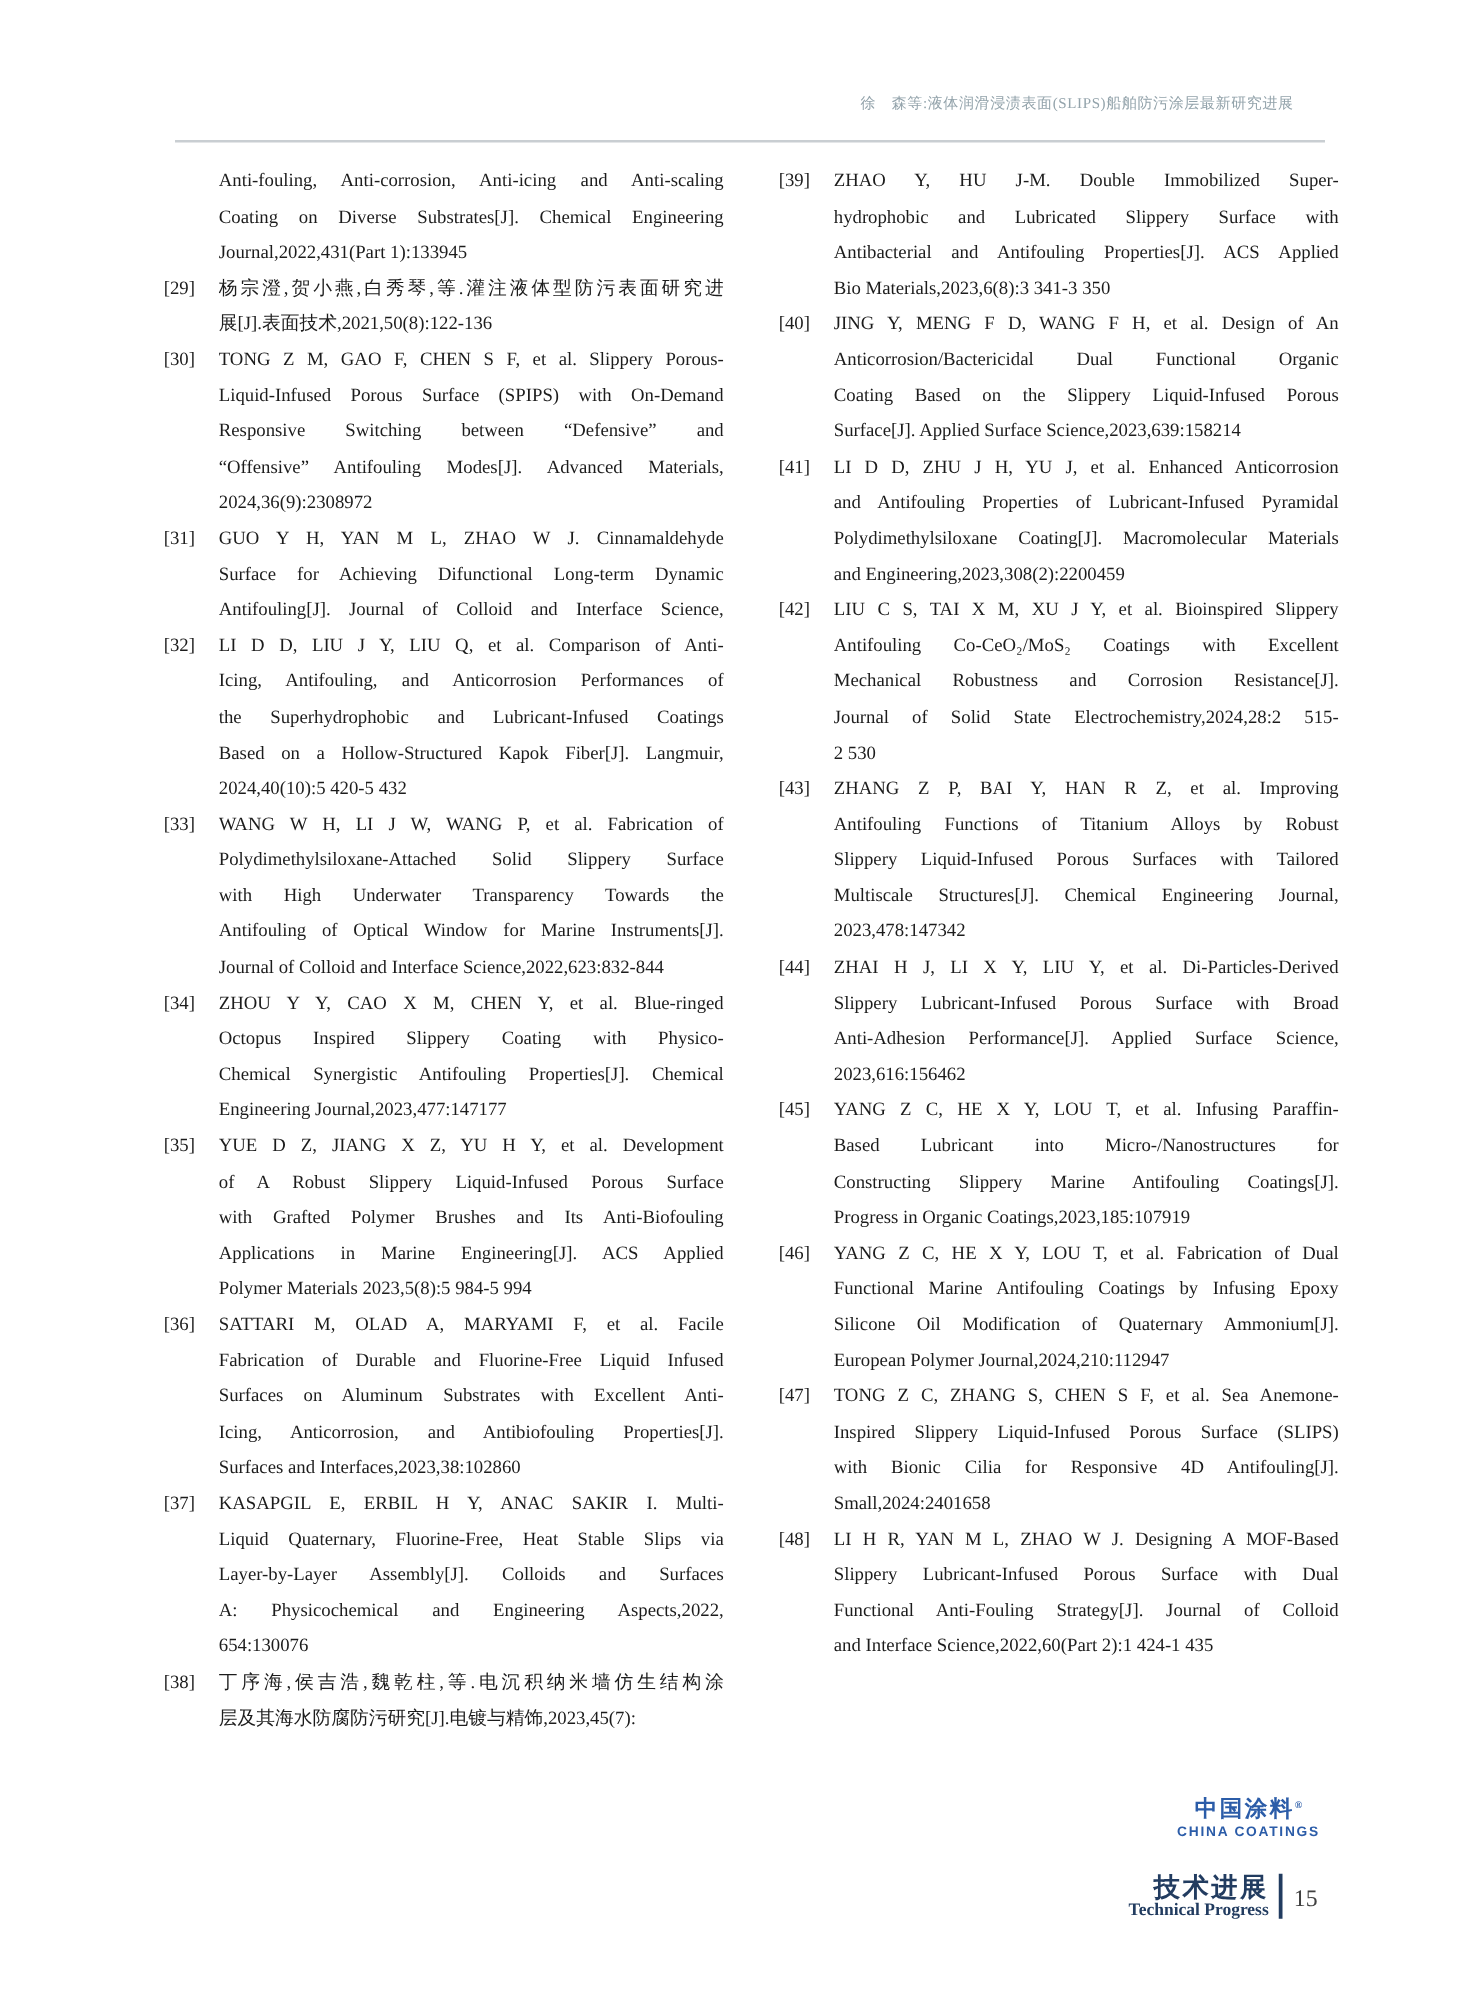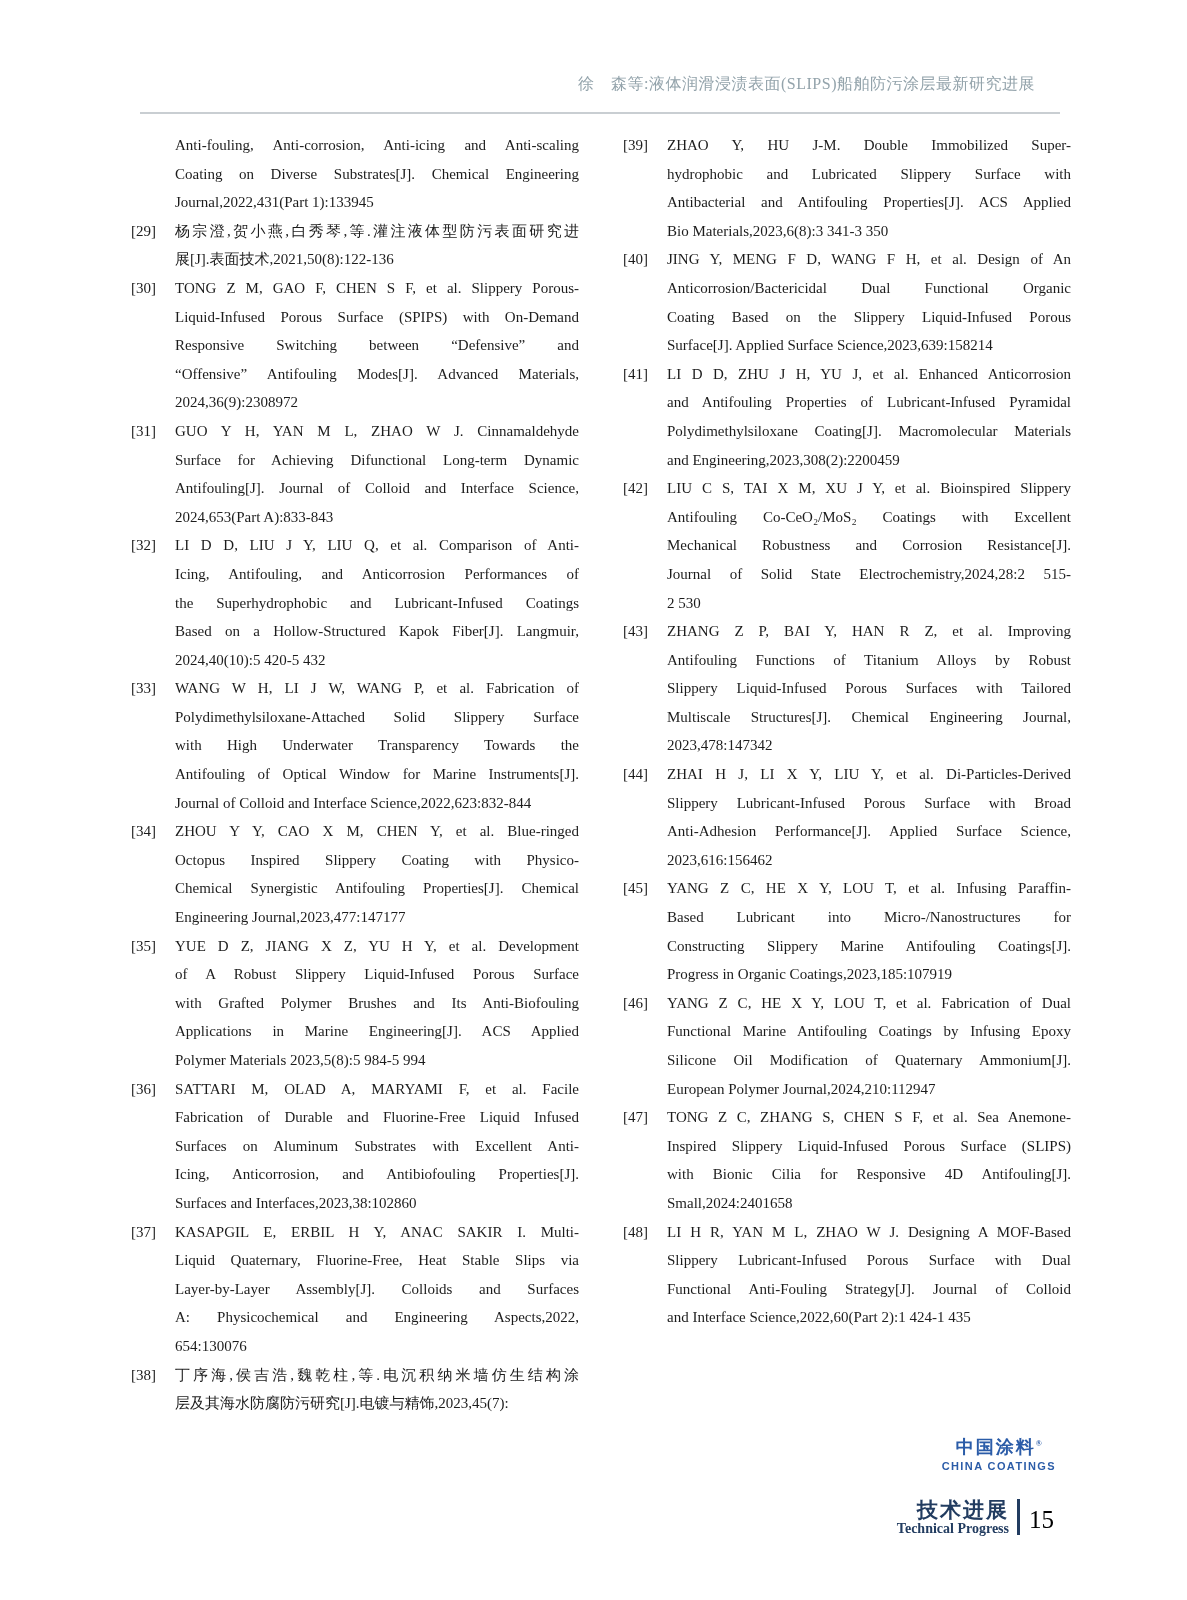--- a/index.html
+++ b/index.html
@@ -8,21 +8,21 @@
     background:#ffffff;
     position:relative;
     font-family:"Liberation Serif","DejaVu Serif",serif;
     color:#1c1c1c;
     overflow:hidden;
   }
   .running-head{
     position:absolute;
     top:74px;left:140px;width:895px;
     text-align:right;
-    font-size:16px;
+    font-size:12px;
     letter-spacing:0.5px;
     color:#93a3ab;
     white-space:nowrap;
   }
   .head-rule{
     position:absolute;
     top:112px;left:140px;
     width:920px;height:2px;
     background:#c9ced2;
   }
@@ -65,21 +65,21 @@
   }
   .page-footer{
     position:absolute;
     top:1496px;right:133px;
     display:flex;align-items:center;justify-content:center;
   }
   .sec{text-align:right;color:#223c60;}
   .sec-cn{font-size:21px;font-weight:bold;letter-spacing:2px;line-height:24px;white-space:nowrap;}
   .sec-en{font-size:14px;line-height:14px;white-space:nowrap;font-weight:bold;}
   .footer-bar{width:3px;height:36px;background:#223c60;margin:0 9px 0 8px;}
-  .page-num{font-size:25px;color:#000000;line-height:36px;padding-top:6px;}
+  .page-num{font-size:19px;color:#404040;line-height:36px;padding-top:6px;}
 </style>
 </head>
 <body>
 
 <div class="running-head">徐　森等:液体润滑浸渍表面(SLIPS)船舶防污涂层最新研究进展</div>
 
 <div class="head-rule"></div>
 
 <div class="columns">
   <div class="col" id="col-left">
@@ -99,21 +99,20 @@
         <div class="ln">Liquid-Infused Porous Surface (SPIPS) with On-Demand</div>
         <div class="ln">Responsive Switching between “Defensive” and</div>
         <div class="ln">“Offensive” Antifouling Modes[J]. Advanced Materials,</div>
         <div class="ln last">2024,36(9):2308972</div>
       </div>
       <div class="ref">
         <span class="ref-label">[31]</span>
         <div class="ln">GUO Y H, YAN M L, ZHAO W J. Cinnamaldehyde</div>
         <div class="ln">Surface for Achieving Difunctional Long-term Dynamic</div>
         <div class="ln">Antifouling[J]. Journal of Colloid and Interface Science,</div>
-        <div class="ln last">2024,653(Part A):833-843</div>
       </div>
       <div class="ref">
         <span class="ref-label">[32]</span>
         <div class="ln">LI D D, LIU J Y, LIU Q, et al. Comparison of Anti-</div>
         <div class="ln">Icing, Antifouling, and Anticorrosion Performances of</div>
         <div class="ln">the Superhydrophobic and Lubricant-Infused Coatings</div>
         <div class="ln">Based on a Hollow-Structured Kapok Fiber[J]. Langmuir,</div>
         <div class="ln last">2024,40(10):5 420-5 432</div>
       </div>
       <div class="ref">

